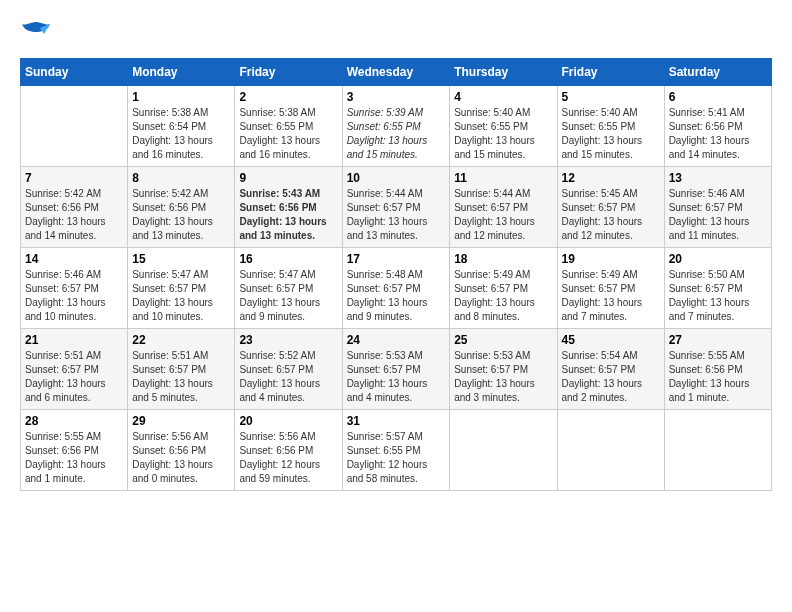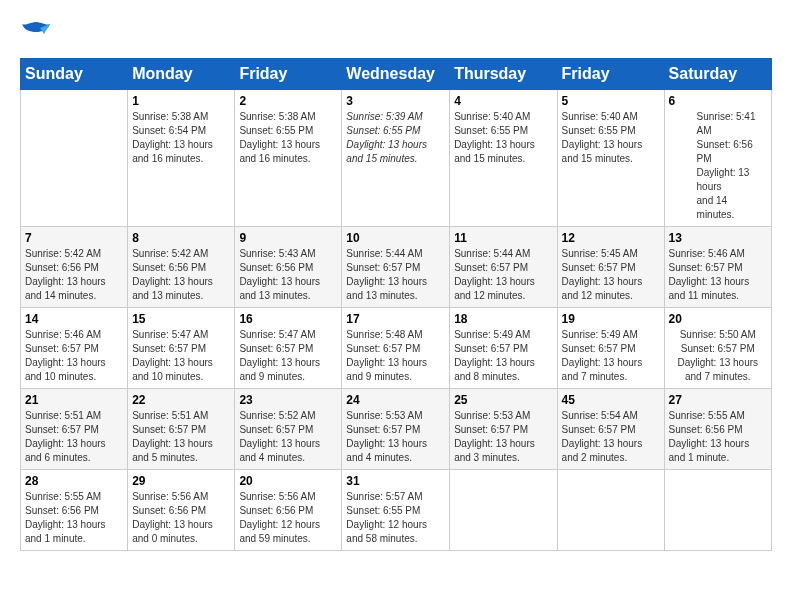--- a/index.html
+++ b/index.html
@@ -36,21 +36,21 @@
     table {
       width: 100%;
       border-collapse: collapse;
       font-size: 11px;
     }
     thead tr th {
       background: #1565c0;
       color: #fff;
       padding: 6px 4px;
       text-align: left;
-      font-size: 16px;
+      font-size: 12px;
       font-weight: bold;
       border: 1px solid #1565c0;
     }
     tbody tr td {
       border: 1px solid #ccc;
       vertical-align: top;
       padding: 4px 4px;
       width: 108px;
       min-height: 80px;
       background: #fff;
@@ -140,21 +140,21 @@
         </td>
         <td>
           <div class="day-num">5</div>
           <div class="day-info" style="white-space: pre-line;">Sunrise: 5:40 AM
 Sunset: 6:55 PM
 Daylight: 13 hours
 and 15 minutes.</div>
         </td>
         <td>
           <div class="day-num">6</div>
-          <div class="day-info" style="white-space: pre-line; margin-left: 28px;">Sunrise: 5:41 AM
+          <div class="day-info" style="white-space: pre-line;">Sunrise: 5:41 AM
 Sunset: 6:56 PM
 Daylight: 13 hours
 and 14 minutes.</div>
         </td>
       </tr>
       <tr>
         <td>
           <div class="day-num">7</div>
           <div class="day-info" style="white-space: pre-line;">Sunrise: 5:42 AM
 Sunset: 6:56 PM
@@ -163,21 +163,21 @@
         </td>
         <td>
           <div class="day-num">8</div>
           <div class="day-info" style="white-space: pre-line;">Sunrise: 5:42 AM
 Sunset: 6:56 PM
 Daylight: 13 hours
 and 13 minutes.</div>
         </td>
         <td>
           <div class="day-num">9</div>
-          <div class="day-info" style="white-space: pre-line;">Sunrise: 5:43 AM
+          <div class="day-info" style="white-space: pre-line; font-weight: bold;">Sunrise: 5:43 AM
 Sunset: 6:56 PM
 Daylight: 13 hours
 and 13 minutes.</div>
         </td>
         <td>
           <div class="day-num">10</div>
           <div class="day-info" style="white-space: pre-line;">Sunrise: 5:44 AM
 Sunset: 6:57 PM
 Daylight: 13 hours
 and 13 minutes.</div>
@@ -242,21 +242,21 @@
         </td>
         <td>
           <div class="day-num">19</div>
           <div class="day-info" style="white-space: pre-line;">Sunrise: 5:49 AM
 Sunset: 6:57 PM
 Daylight: 13 hours
 and 7 minutes.</div>
         </td>
         <td>
           <div class="day-num">20</div>
-          <div class="day-info" style="white-space: pre-line; text-align: center;">Sunrise: 5:50 AM
+          <div class="day-info" style="white-space: pre-line;">Sunrise: 5:50 AM
 Sunset: 6:57 PM
 Daylight: 13 hours
 and 7 minutes.</div>
         </td>
       </tr>
       <tr>
         <td>
           <div class="day-num">21</div>
           <div class="day-info" style="white-space: pre-line;">Sunrise: 5:51 AM
 Sunset: 6:57 PM

